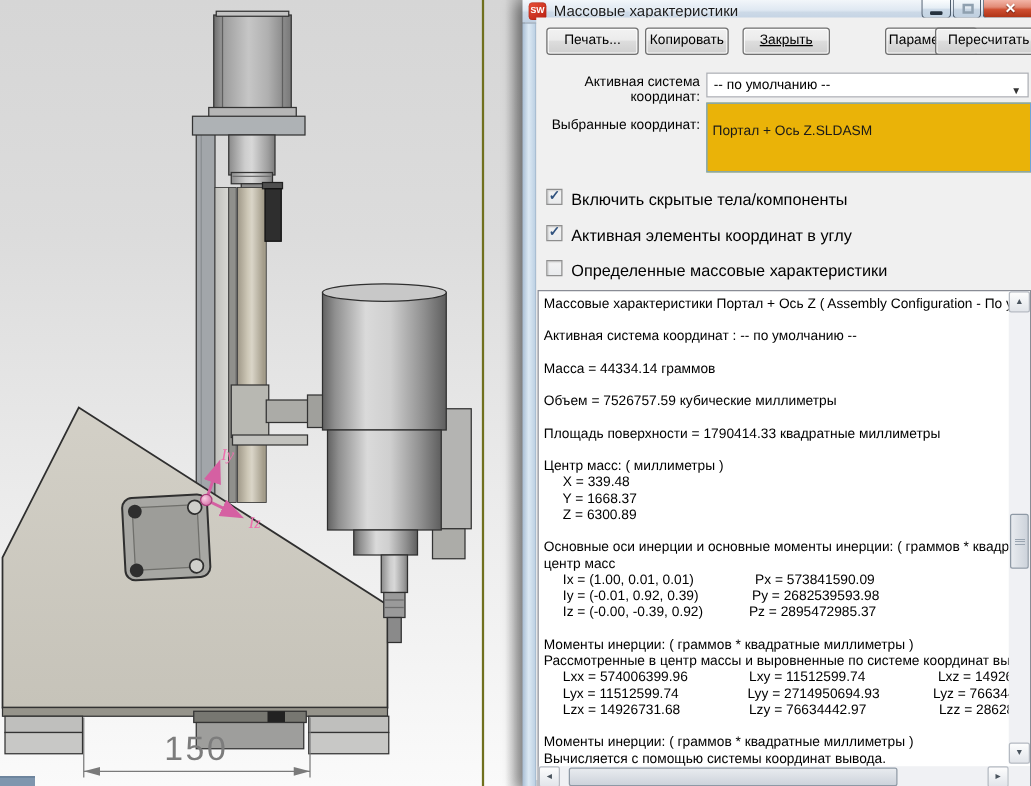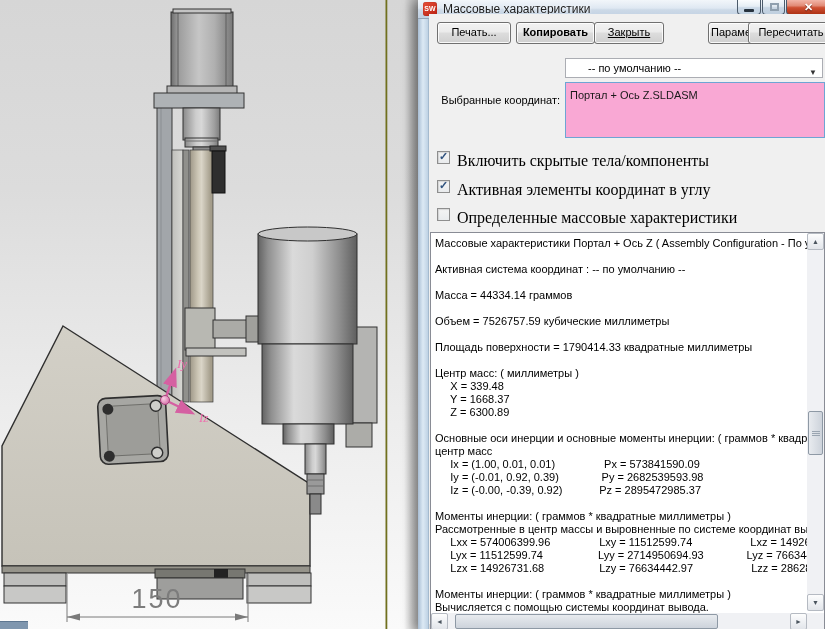--- a/index.html
+++ b/index.html
@@ -45,33 +45,33 @@
   
   .btn{position:absolute;top:8px;height:22px;border:1px solid #707070;border-radius:3px;
        background:linear-gradient(#F2F2F2,#EBEBEB 45%,#DDDDDD 50%,#CFCFCF);
        box-shadow:inset 0 0 0 1px rgba(255,255,255,0.85);
        font-size:11px;color:#000;text-align:center;line-height:19px;cursor:default;}
 
   .lbl{position:absolute;font-size:11px;color:#000;}
   .lbl.right{text-align:right;}
 
   .combo{position:absolute;left:136px;top:44px;width:258px;height:20px;background:#fff;
-         border:1px solid #ABADB3;font-size:11px;line-height:18px;padding-left:22px;color:#000;}
+         border:1px solid #ABADB3;font-size:11px;line-height:18px;padding-left:5px;color:#000;}
   .combo-arrow{position:absolute;right:5px;top:5px;font-size:8px;color:#333;}
 
   .listbox{position:absolute;left:136px;top:68px;width:260px;height:56px;
-           background:#f9a8d4;border:1px solid #6DA5D4;font-size:11px;color:#1A1A1A;
-           padding:6px 4px;overflow:hidden;}
+           background:#eab308;border:1px solid #6DA5D4;font-size:11px;color:#1A1A1A;
+           padding:16px 4px;overflow:hidden;}
 
   .cbrow{position:absolute;left:8px;height:14px;}
   .cbbox{position:absolute;left:0;top:0;width:13px;height:13px;background:linear-gradient(#F4F4F4,#E9EBED);
          border:1px solid #8E8E8E;box-shadow:inset 1px 1px 1px rgba(0,0,0,0.12);}
   .cbbox .mark{display:none;position:absolute;left:1px;top:-2px;font-size:11px;color:#31537F;font-weight:bold;}
   .cbbox.checked .mark{display:block;}
-  .cblabel{position:absolute;left:20px;top:1px;white-space:nowrap;font-size:16px;color:#000;font-family:Liberation Serif, serif;}
+  .cblabel{position:absolute;left:20px;top:1px;white-space:nowrap;font-size:13px;color:#000;}
 
   
   .report{position:absolute;left:1px;top:218px;width:395px;height:420px;background:#fff;
           border:1px solid #898C95;}
   .report-text{position:absolute;left:0;top:0;right:17px;bottom:17px;overflow:hidden;
                padding:4px 0 0 4px;font-size:11px;line-height:13px;color:#000;
                white-space:pre;font-family:"Liberation Sans",sans-serif;}
   .vscroll{position:absolute;right:0;top:0;width:17px;height:378px;background:#F0F1F4;}
   .hscroll{position:absolute;left:0;top:380px;right:0;height:17px;background:#F0F1F4;}
   .sbtn{position:absolute;background:linear-gradient(#FDFDFD,#EFF1F4 50%,#E2E5EA);
@@ -249,25 +249,29 @@
       <div class="winbtn close">
           <div class="glyph-close">✕</div>
         </div>
     </div>
 
     <div class="frame-left"></div>
 
     <div class="client">
 
       <div class="btn" style="left:8px;width:74px;">Печать...</div>
-      <div class="btn" style="left:87px;width:79px;font-weight:bold;">Копировать</div>
+      <div class="btn" style="left:87px;width:67px;">Копировать</div>
       <div class="btn" style="left:165px;width:70px;text-decoration:underline;">Закрыть</div>
       <div class="btn" style="left:240px;width:74px;margin-left:39px;">Параметры...</div>
       <div class="btn" style="left:319px;width:86px;">Пересчитать</div>
 
+      <div class="lbl right" style="left:4px;top:46px;width:127px;">
+        <div>Активная система</div>
+        <div>координат:</div>
+      </div>
       <div class="combo">
         <span>-- по умолчанию --</span>
         <span class="combo-arrow">▼</span>
       </div>
 
       <div class="lbl right" style="left:4px;top:80px;width:127px;">Выбранные координат:</div>
       <div class="listbox">
         <div>Портал + Ось Z.SLDASM</div>
       </div>
 

